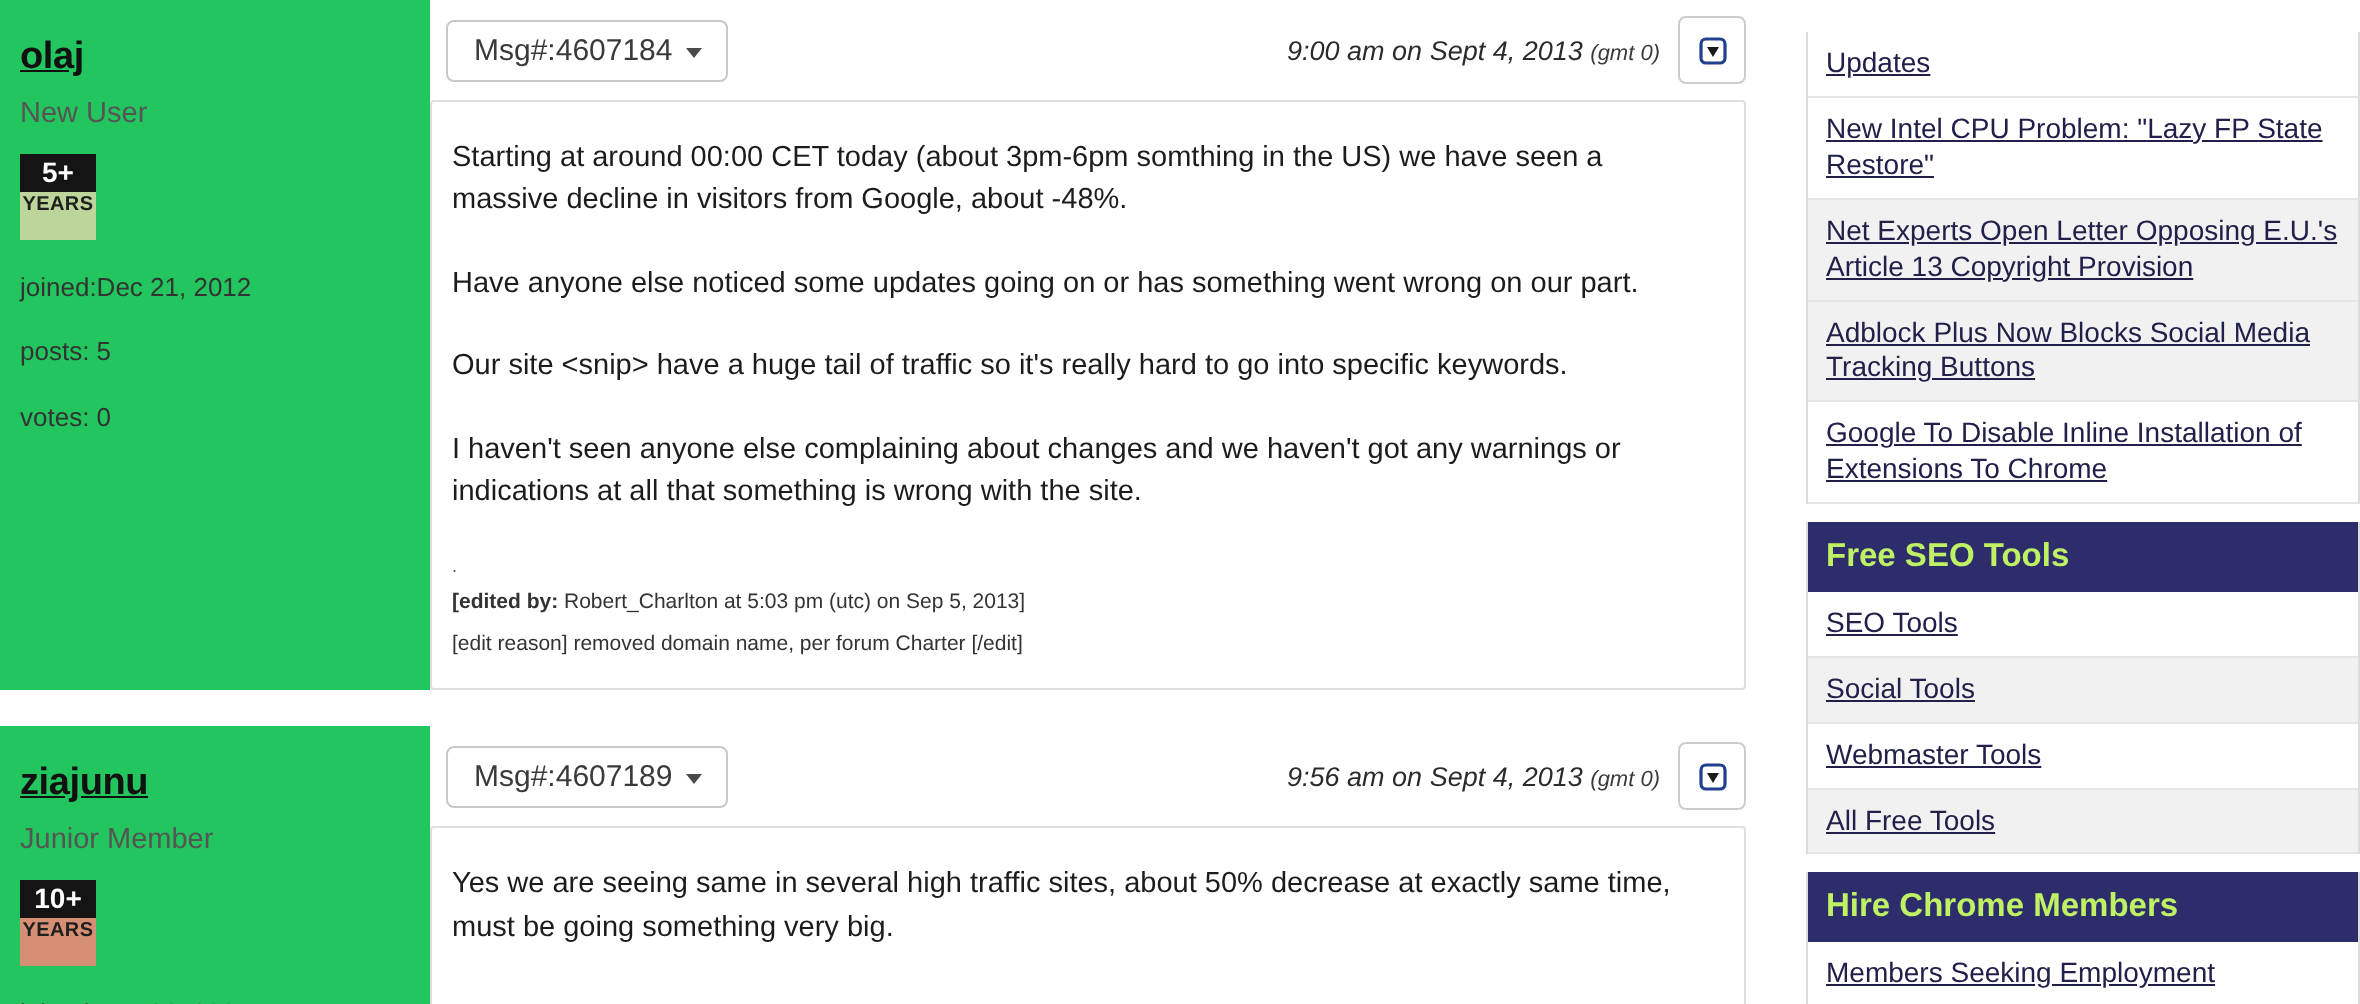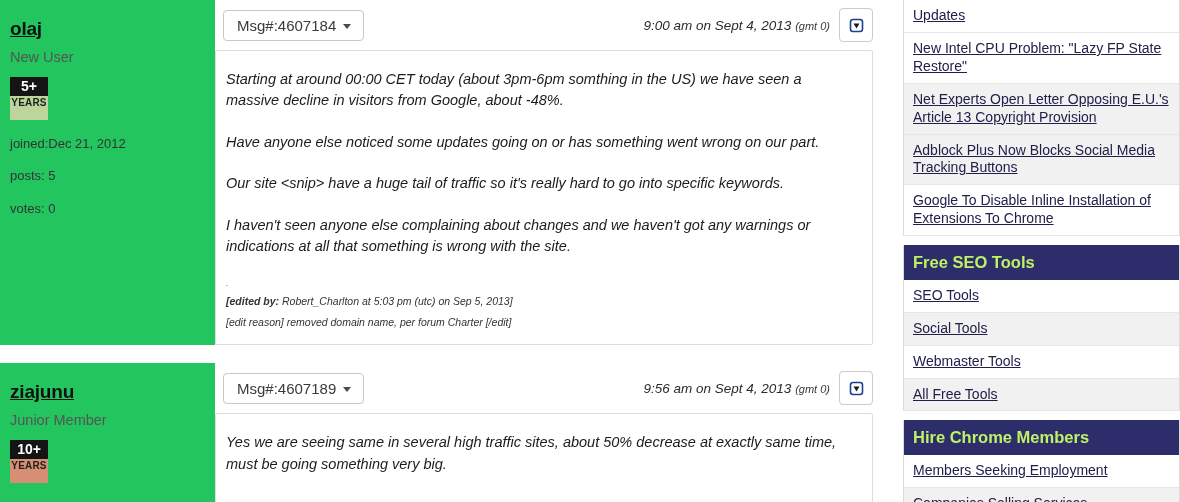--- a/index.html
+++ b/index.html
@@ -158,21 +158,20 @@
     cursor: pointer;
     flex: 0 0 32px;
   }
 
   .msg-body {
     background: #ffffff;
     border: 1px solid #dedede;
     border-radius: 2px;
     padding: 18px 14px 14px 10px;
     box-sizing: border-box;
-    font-style: italic;
   }
   .msg-body p {
     margin: 0 0 20px 0;
     font-size: 14.5px;
     line-height: 1.48;
     color: #1c1c1c;
   }
   .msg-body p:last-child { margin-bottom: 0; }
   .dot-line {
     margin: 0 0 2px 0;
@@ -192,21 +191,21 @@
     height: 18px;
     background: #ffffff;
   }
 
   
   .sidebar {
     flex: 0 0 282px;
     width: 282px;
     height: 502px;
     box-sizing: border-box;
-    padding: 0 0 0 5px;
+    padding: 16px 0 0 5px;
     background: #ffffff;
     overflow: hidden;
   }
   .side-block { border: 1px solid #dcdcdc; border-top: none; border-bottom: none; }
   .side-head {
     background: #2e2d6b;
     color: #bef264;
     font-size: 16.5px;
     font-weight: bold;
     padding: 7px 0 7px 9px;

